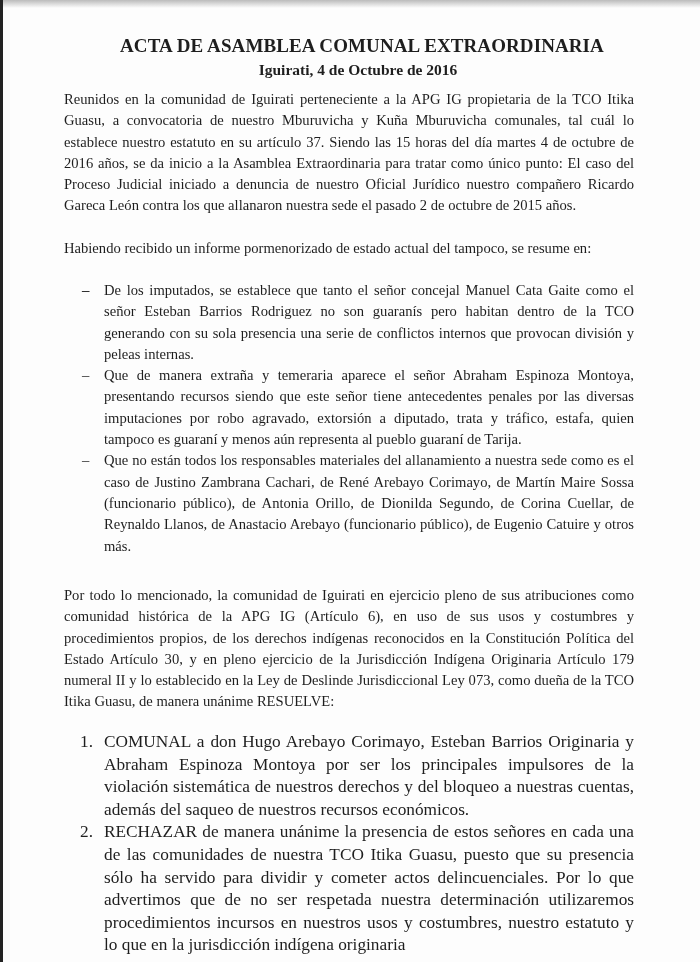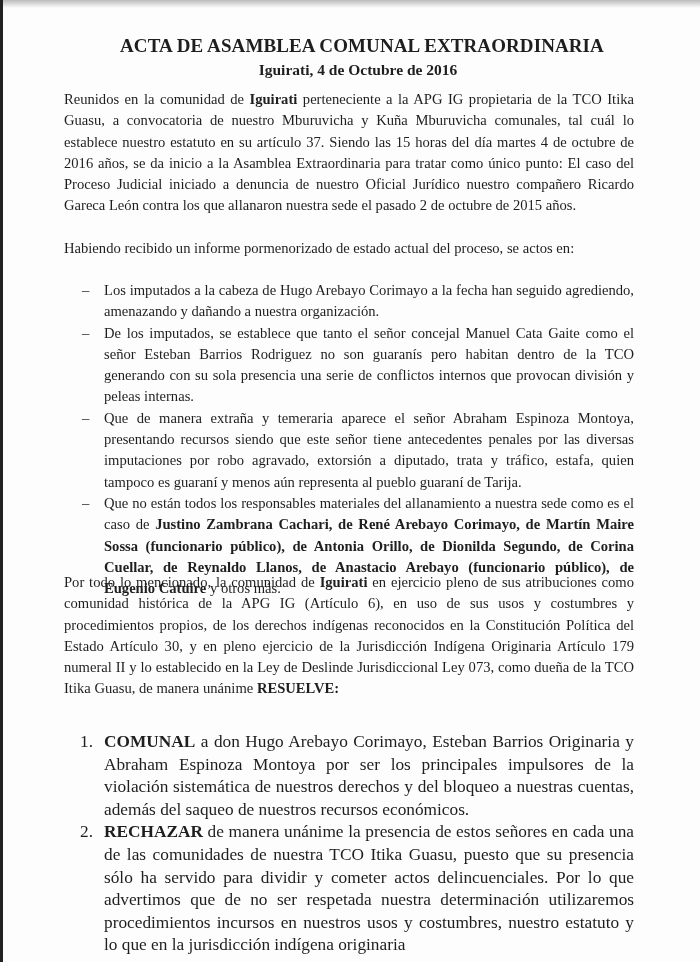--- a/index.html
+++ b/index.html
@@ -12,41 +12,41 @@
   .page-edge-left { position: absolute; left: 0; top: 0; width: 3px; height: 962px; background: #222; }
   .page-edge-top { position: absolute; left: 0; top: 0; width: 700px; height: 8px; background: linear-gradient(#bbb, #fdfdfd); }
   .title { position: absolute; left: 12px; width: 700px; top: 35px; text-align: center; font-weight: bold; font-size: 19px; letter-spacing: 0.1px; }
   .subtitle { position: absolute; left: 8px; width: 700px; top: 61px; text-align: center; font-weight: bold; font-size: 15.5px; }
   .para { position: absolute; left: 64px; width: 570px; font-size: 14.6px; line-height: 21.3px; text-align: justify; }
   .p1 { top: 89px; }
   .p2 { top: 238px; }
   .bullets { position: absolute; left: 64px; width: 570px; top: 280px; margin: 0; padding: 0; list-style: none; font-size: 14.6px; line-height: 21.3px; }
   .bullets li { position: relative; padding-left: 40px; text-align: justify; }
   .bullets li .dash { position: absolute; left: 18px; top: 0; }
-  .p3 { top: 572px; }
+  .p3 { top: 585px; }
   .resolve { position: absolute; left: 80px; width: 554px; top: 731px; margin: 0; padding: 0; list-style: none; font-size: 17.3px; line-height: 22.6px; }
   .resolve li { position: relative; padding-left: 24px; text-align: justify; margin-bottom: 0; }
   .resolve li .num { position: absolute; left: 0; top: 0; }
-  b { font-weight: bold; }
+  b { font-weight: normal; }
 </style>
 </head>
 <body>
 
 <div class="page-edge-top"></div>
 <div class="page-edge-left"></div>
 
 <div class="title">ACTA DE ASAMBLEA COMUNAL EXTRAORDINARIA</div>
 <div class="subtitle">Iguirati, 4 de Octubre de 2016</div>
 
 <div class="para p1"><span>Reunidos en la comunidad de </span><b>Iguirati</b><span> perteneciente a la APG IG propietaria de la TCO Itika Guasu, a convocatoria de nuestro Mburuvicha y Kuña Mburuvicha comunales, tal cuál lo establece nuestro estatuto en su artículo 37.  Siendo las 15 horas del día martes 4 de octubre de 2016 años, se da inicio a la Asamblea Extraordinaria para tratar como único punto: El caso del Proceso Judicial iniciado a denuncia de nuestro Oficial Jurídico nuestro compañero Ricardo Gareca León contra los que allanaron nuestra sede el pasado 2 de octubre de 2015 años.</span></div>
 
-<div class="para p2">Habiendo recibido un informe pormenorizado de estado actual del proceso, se actos en:</div>
+<div class="para p2">Habiendo recibido un informe pormenorizado de estado actual del tampoco, se resume en:</div>
 
 <ul class="bullets">
-  <li><span class="dash">–</span><span>Los imputados a la cabeza de Hugo Arebayo Corimayo a la fecha han seguido agrediendo, amenazando y dañando a nuestra organización.</span></li>
+  <li><span class="dash">–</span></li>
   <li><span class="dash">–</span><span>De los imputados, se  establece que tanto el señor concejal Manuel Cata Gaite como el señor Esteban Barrios Rodriguez no son guaranís pero habitan dentro de la TCO generando con su sola presencia una serie de conflictos internos que provocan división y peleas internas.</span></li>
   <li><span class="dash">–</span><span>Que de manera extraña y temeraria aparece el señor Abraham Espinoza Montoya, presentando recursos siendo que este señor tiene antecedentes penales por las diversas imputaciones por robo agravado, extorsión a diputado, trata y tráfico, estafa, quien tampoco es guaraní y menos aún representa al pueblo guaraní de Tarija.</span></li>
   <li><span class="dash">–</span><span>Que no están todos los responsables materiales del allanamiento a nuestra sede como es el caso de </span><b>Justino Zambrana Cachari, de René Arebayo Corimayo, de Martín Maire Sossa (funcionario público), de Antonia Orillo, de Dionilda Segundo, de Corina Cuellar, de Reynaldo Llanos, de Anastacio Arebayo (funcionario público), de Eugenio Catuire</b><span> y otros más.</span></li>
 </ul>
 
 <div class="para p3"><span>Por todo lo mencionado, la comunidad de </span><b>Iguirati</b><span> en ejercicio pleno de sus atribuciones como comunidad histórica de la APG IG (Artículo 6), en uso de sus usos y costumbres y procedimientos propios, de los derechos indígenas reconocidos en la Constitución Política del Estado  Artículo 30, y en pleno ejercicio de la Jurisdicción Indígena Originaria Artículo 179 numeral II y lo establecido en la Ley de Deslinde Jurisdiccional Ley 073, como dueña de la TCO Itika Guasu, de manera unánime </span><b>RESUELVE:</b></div>
 
 <ol class="resolve">
   <li><span class="num">1.</span><b>COMUNAL</b><span> a don Hugo Arebayo Corimayo, Esteban Barrios Originaria y Abraham Espinoza Montoya por ser los principales impulsores de la violación sistemática de nuestros derechos y del bloqueo a nuestras cuentas, además del saqueo de nuestros recursos económicos.</span></li>
   <li><span class="num">2.</span><b>RECHAZAR</b><span> de manera unánime la presencia de estos señores en cada una de las comunidades de nuestra TCO Itika Guasu, puesto que su presencia sólo ha servido para dividir y cometer actos delincuenciales. Por lo que advertimos que de no ser respetada nuestra determinación utilizaremos procedimientos incursos en nuestros usos y costumbres, nuestro estatuto y lo que en la jurisdicción indígena originaria</span></li>

